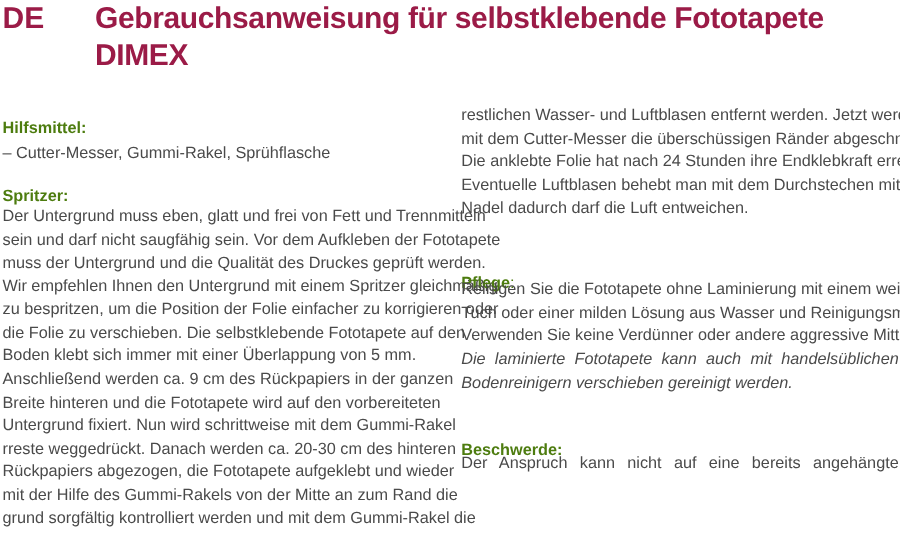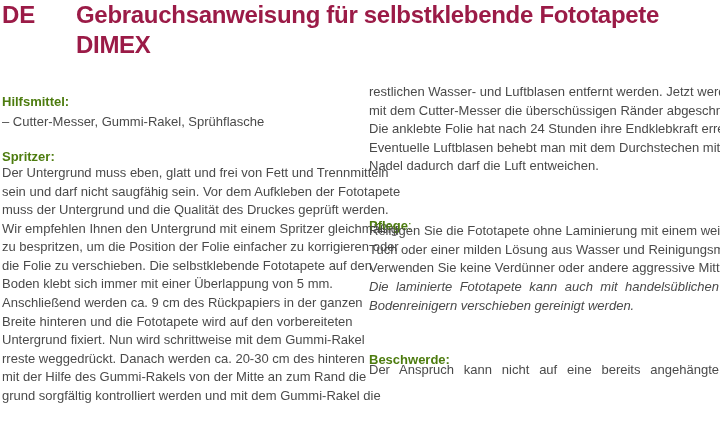--- a/index.html
+++ b/index.html
@@ -78,20 +78,21 @@
     <span class="line">zu bespritzen, um die Position der Folie einfacher zu korrigieren oder</span>
     <span class="line">die Folie zu verschieben. Die selbstklebende Fototapete auf den</span>
     <span class="line last">Boden klebt sich immer mit einer Überlappung von 5 mm.</span>
   </div>
 
   <div class="p" style="left:2px; top:294px; width:350px;">
     <span class="line">Anschließend werden ca. 9 cm des Rückpapiers in der ganzen</span>
     <span class="line">Breite hinteren und die Fototapete wird auf den vorbereiteten</span>
     <span class="line">Untergrund fixiert. Nun wird schrittweise mit dem Gummi-Rakel</span>
     <span class="line">rreste weggedrückt. Danach werden ca. 20-30 cm des hinteren</span>
+    <span class="line">Rückpapiers abgezogen, die Fototapete aufgeklebt und wieder</span>
     <span class="line">mit der Hilfe des Gummi-Rakels von der Mitte an zum Rand die</span>
     <span class="line">grund sorgfältig kontrolliert werden und mit dem Gummi-Rakel die</span>
   </div>
 </div>
 
 <div class="col right">
   <div class="p" style="left:0; top:83px; width:350px;">
     <span class="line">restlichen Wasser- und Luftblasen entfernt werden. Jetzt werden</span>
     <span class="line">mit dem Cutter-Messer die überschüssigen Ränder abgeschnitten.</span>
     <span class="line">Die anklebte Folie hat nach 24 Stunden ihre Endklebkraft erreicht.</span>

